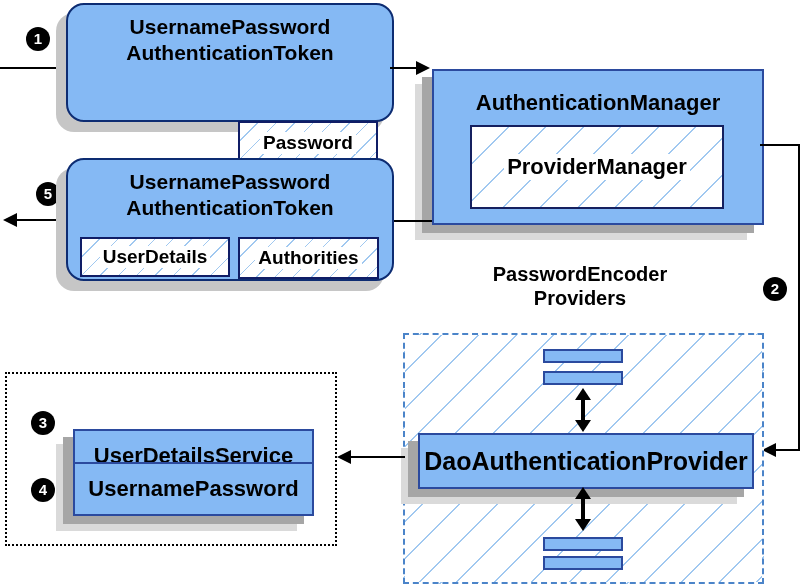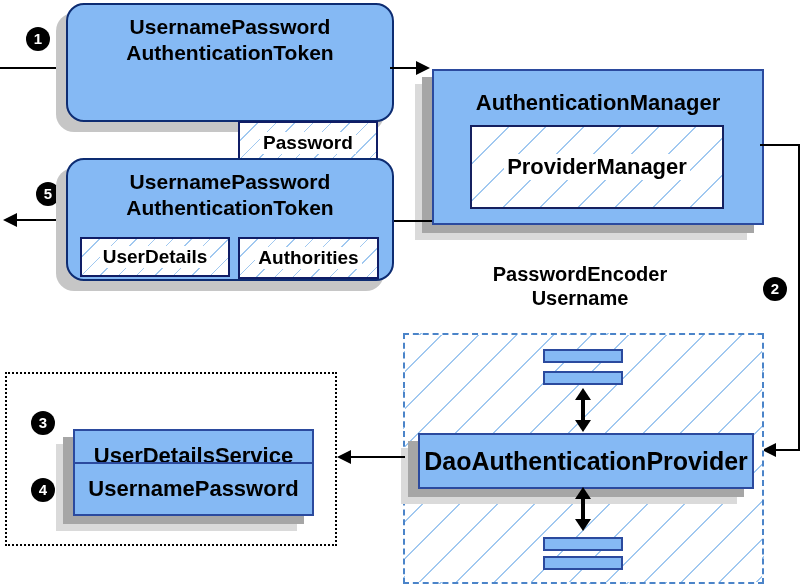--- a/index.html
+++ b/index.html
@@ -143,21 +143,21 @@
 
   <div class="line" style="left:760px; top:144px; width:40px; height:2px;"></div>
   <div class="line" style="left:798px; top:144px; width:2px; height:307px;"></div>
   <div class="line" style="left:776px; top:449px; width:24px; height:2px;"></div>
   <div class="ah ah-left" style="left:762px; top:443px;"></div>
 
   <div class="badge" style="left:763px; top:277px;">2</div>
 
   <div class="group-heading" style="left:470px; top:262px; width:220px;">
     <div>PasswordEncoder</div>
-    <div>Username</div>
+    <div>Providers</div>
   </div>
 
   <div class="providers-box hatch-lg" style="left:403px; top:333px; width:357px; height:247px;"></div>
 
   <div class="bar" style="left:543px; top:349px; width:80px; height:14px;"></div>
   <div class="bar" style="left:543px; top:371px; width:80px; height:14px;"></div>
 
   <div class="varrow" style="left:575px; top:388px; height:44px;">
       <div class="shaft"></div>
     </div>

